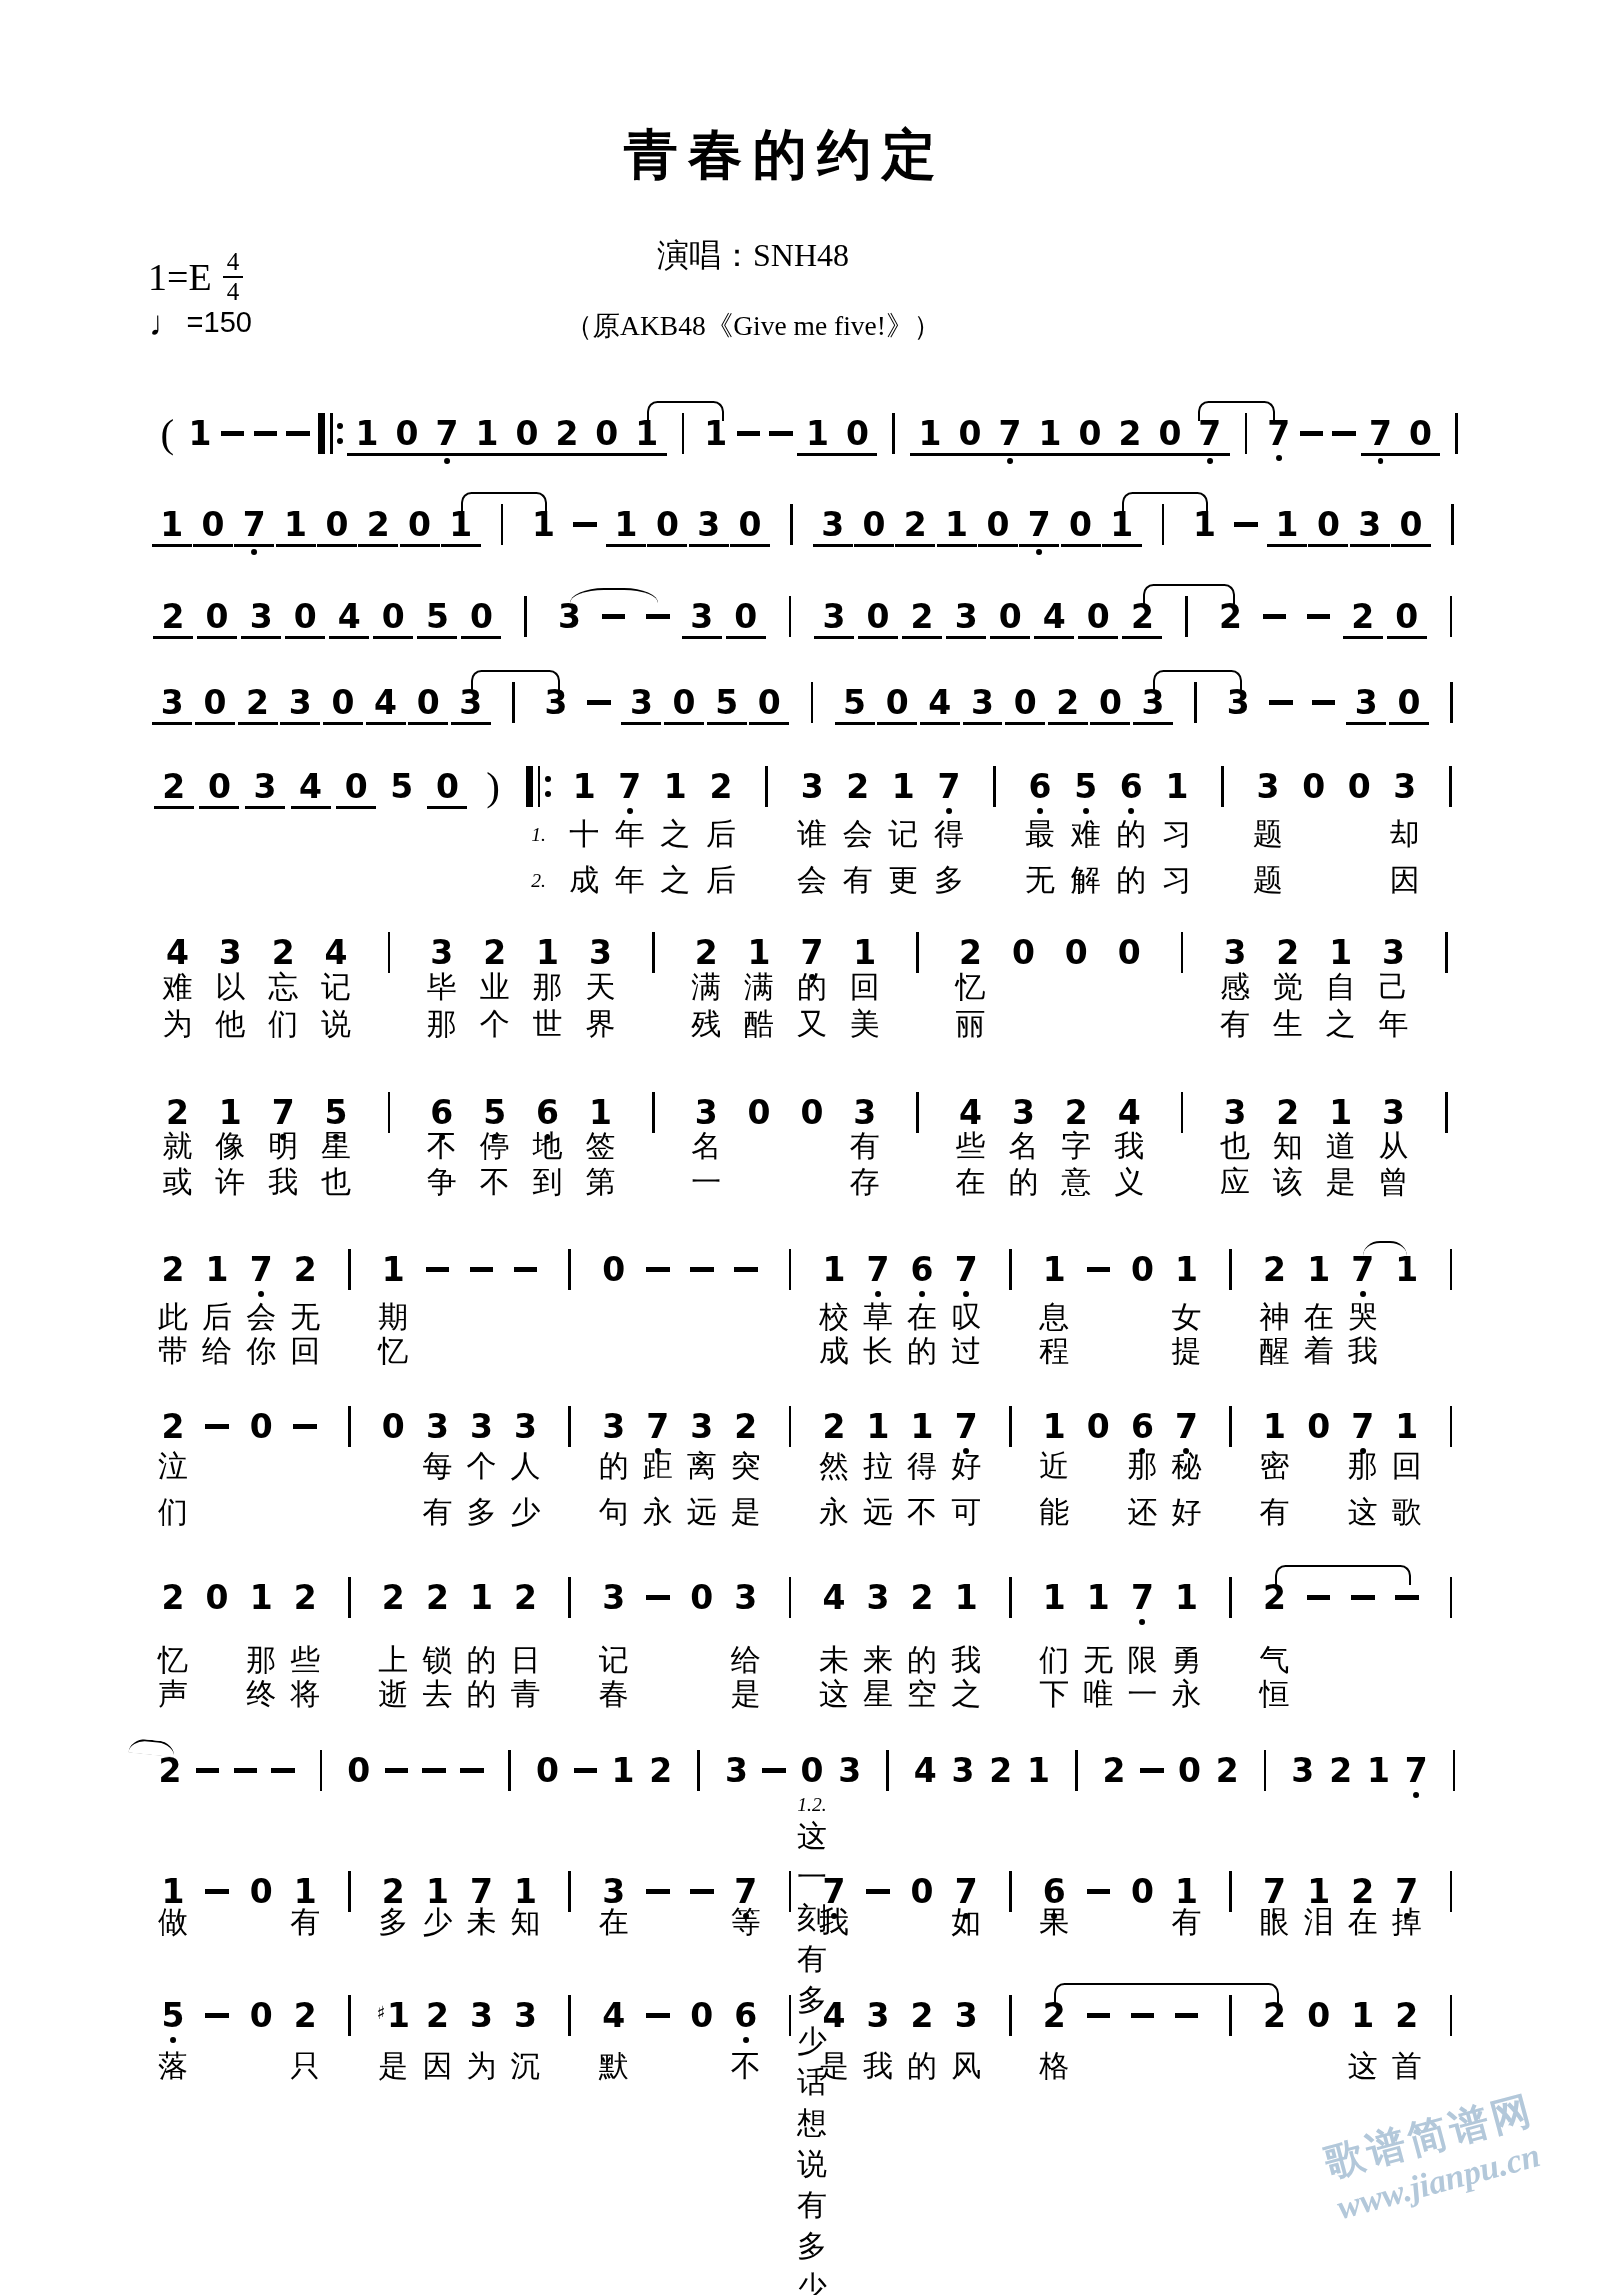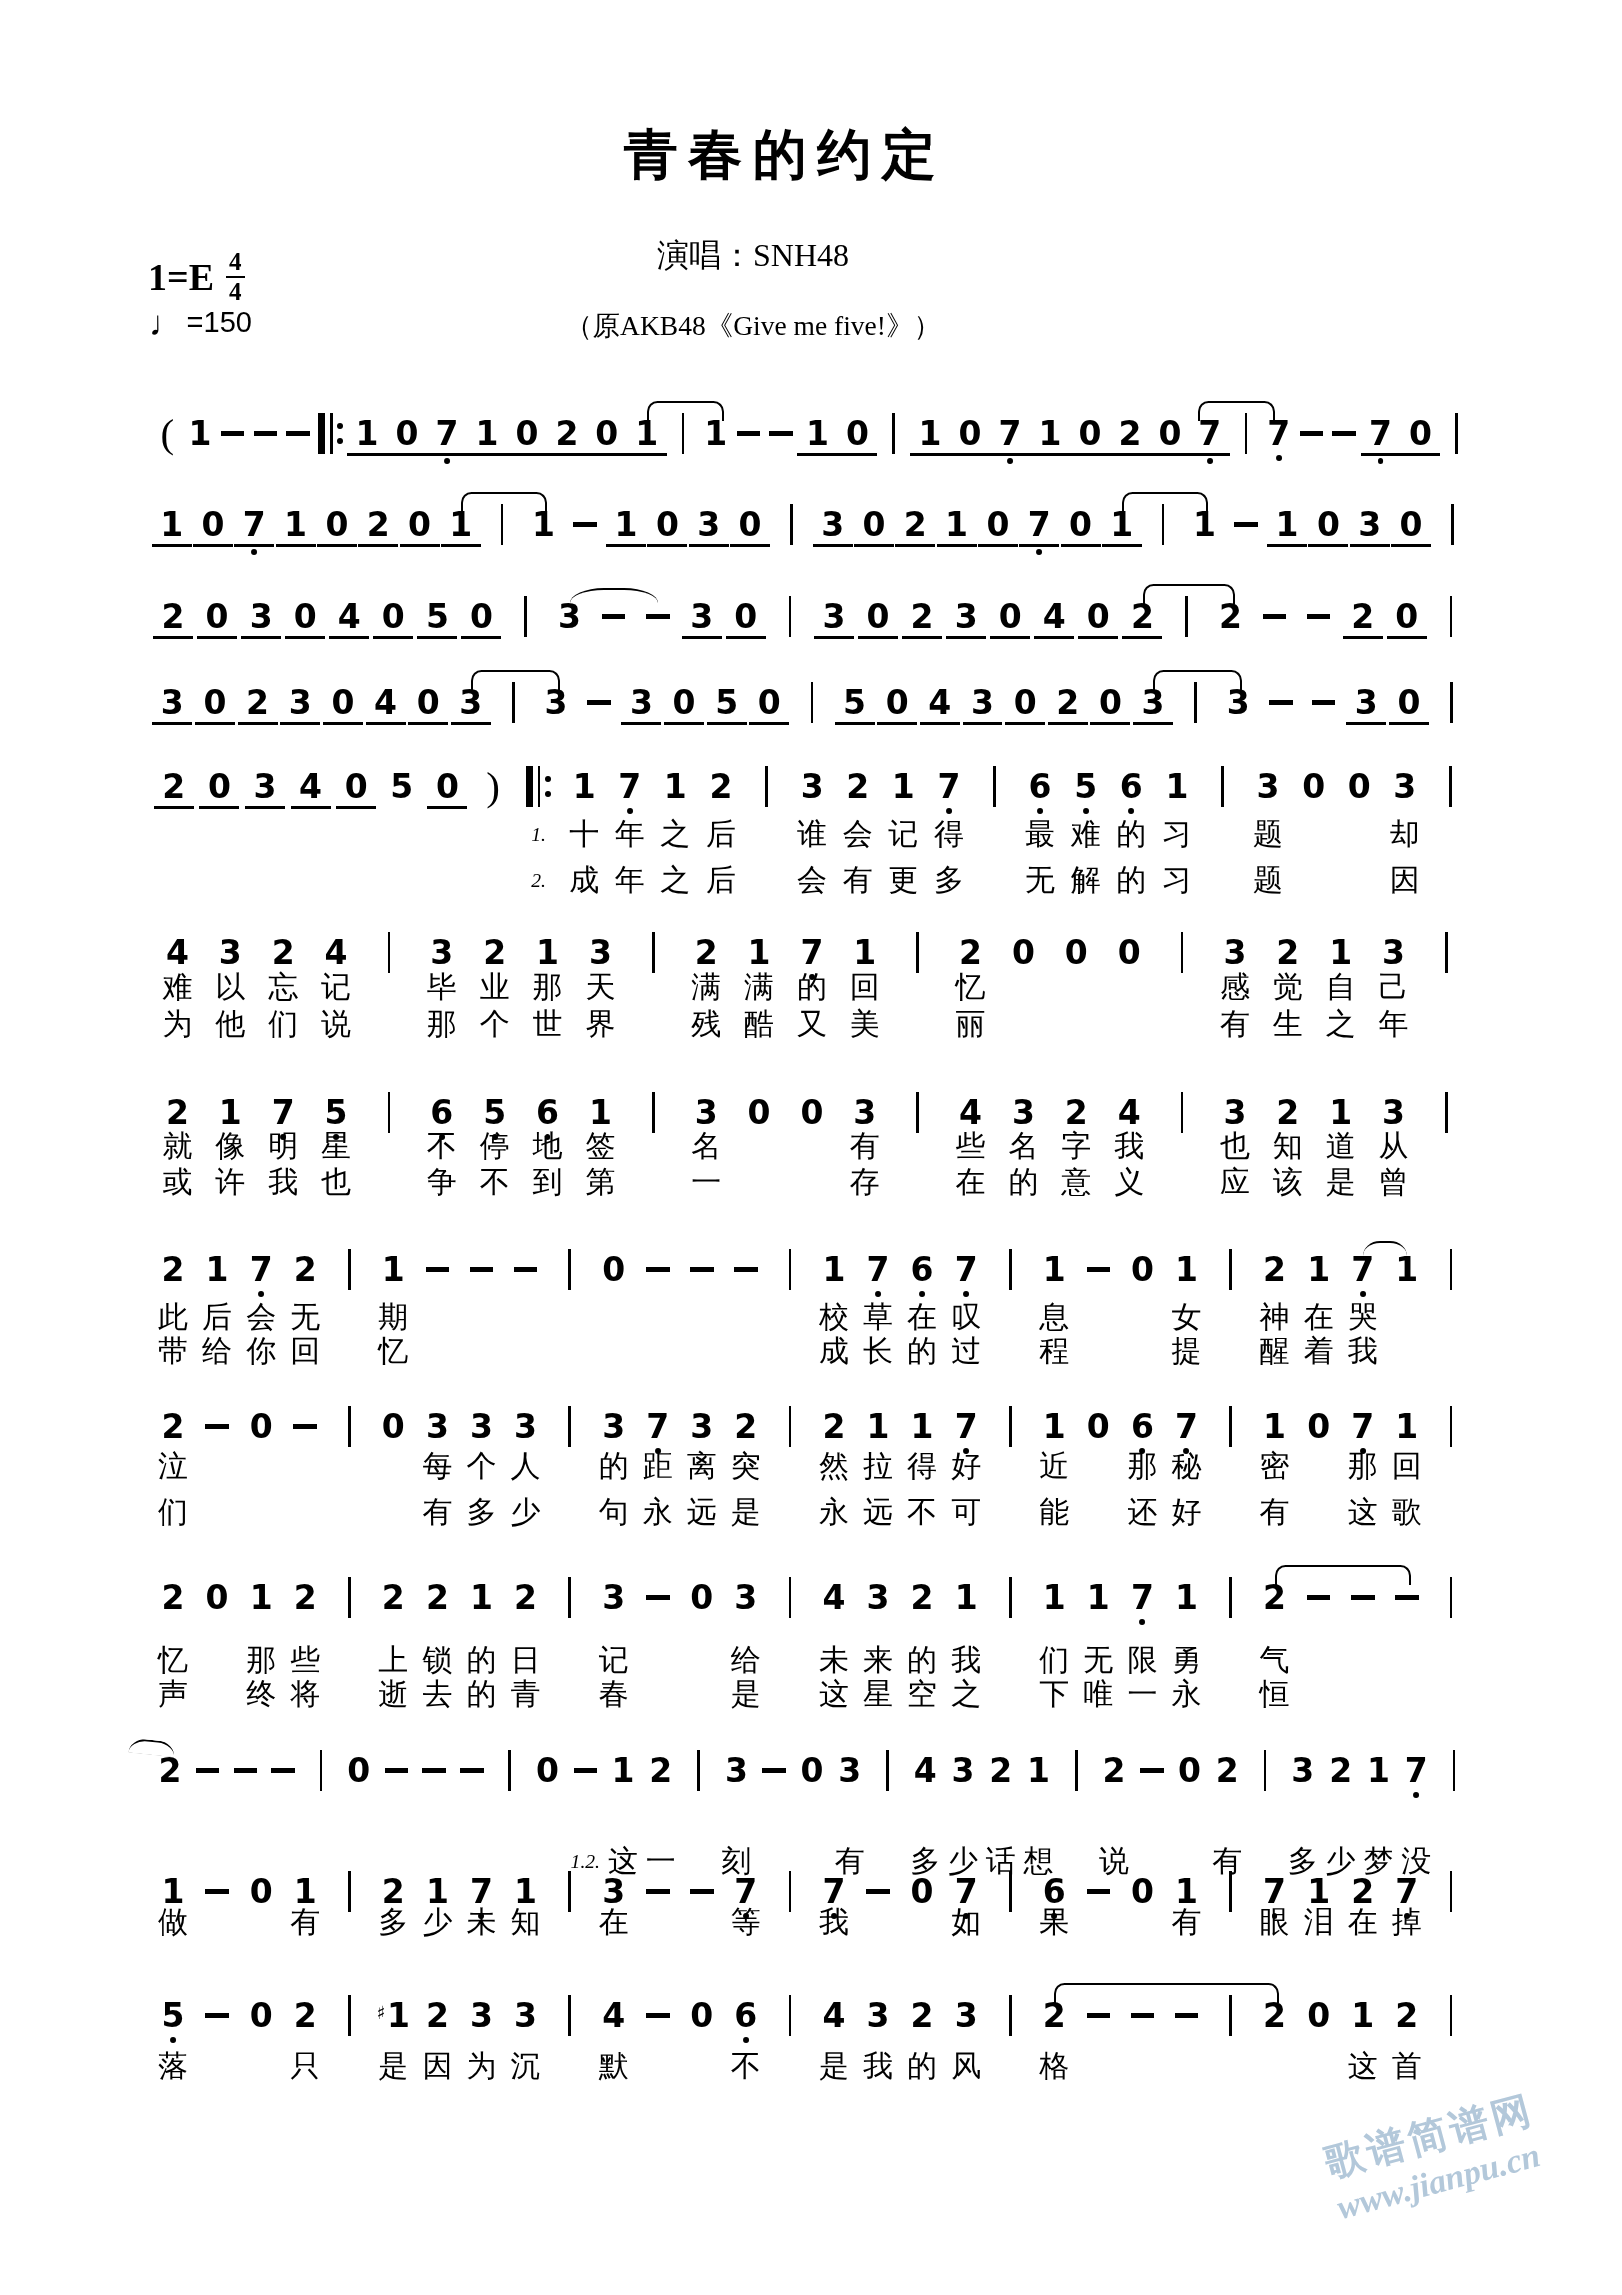--- a/index.html
+++ b/index.html
@@ -8,21 +8,21 @@
   
   .title{position:absolute;left:785px;top:119px;transform:translateX(-50%);
          font-size:54px;font-weight:bold;letter-spacing:10.5px;white-space:nowrap;}
   .performer{position:absolute;left:753px;top:234px;transform:translateX(-50%);
          font-size:32px;font-family:"Liberation Serif",serif;white-space:nowrap;}
   .origin{position:absolute;left:753px;top:308px;transform:translateX(-50%);
          font-size:27.5px;font-family:"Liberation Serif",serif;white-space:nowrap;}
   .credits{position:absolute;left:1106px;top:219px;width:419px;text-align:center;
          font-size:28px;font-family:"Liberation Serif",serif;line-height:47px;white-space:nowrap;}
   .keysig{position:absolute;left:148px;top:249px;display:flex;align-items:center;
-         font-family:"Liberation Serif",serif;font-weight:bold;font-size:38px;}
+         font-family:"Liberation Serif",serif;font-weight:normal;font-size:38px;}
   .frac{display:inline-flex;flex-direction:column;align-items:center;margin-left:11.8px;
         font-size:25px;line-height:1.05;}
   .frac .num{border-bottom:2.6px solid #000;padding:0 3.3px 0.7px;}
   .frac .den{padding:0.7px 3.3px 0;}
   .tempo{position:absolute;left:149px;top:305px;font-size:29px;display:flex;align-items:center;}
   .tempo .qnote{font-size:35px;margin-right:2.6px;line-height:1;}
   
   .noterow{position:absolute;left:151px;width:1322px;height:55px;display:flex;}
   .noterow .cell{flex:1 1 0;display:flex;justify-content:center;align-items:center;position:relative;}
   .note{position:relative;font-family:"DejaVu Sans",sans-serif;font-weight:bold;
@@ -2163,21 +2163,21 @@
           <span class="note">1</span>
         </div>
         <div class="cell">
           <span class="note">7<i class="ldot"></i></span>
         </div>
         <div class="cell">
           <i class="bar"></i>
         </div>
         <i class="arc g" style="left: calc(1.42857% - 41px);"></i>
       </div>
-      <div class="lyricrow" style="top: 1842px;">
+      <div class="lyricrow" style="top: 1794px; flex-direction: column;">
         <div class="cell">
           <span class="lyr"></span>
         </div>
         <div class="cell">
           <span class="lyr"></span>
         </div>
         <div class="cell">
           <span class="lyr"></span>
         </div>
         <div class="cell">

